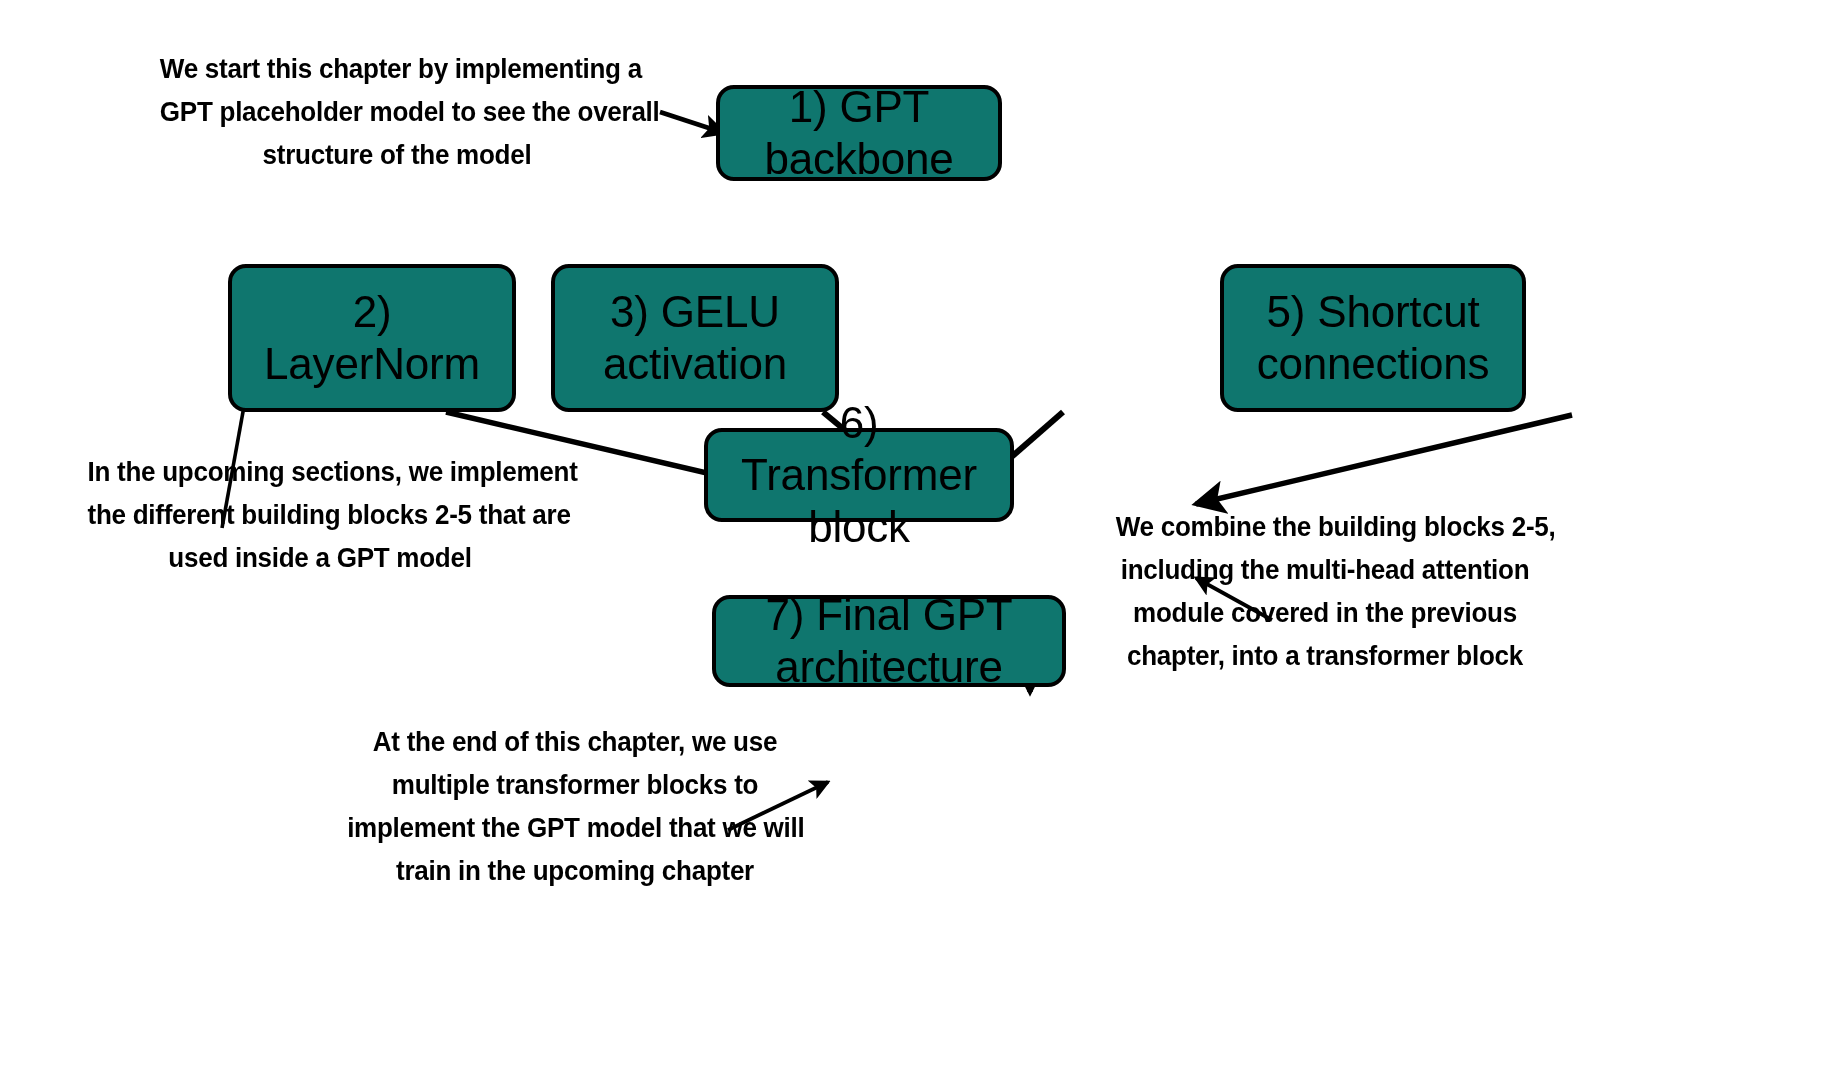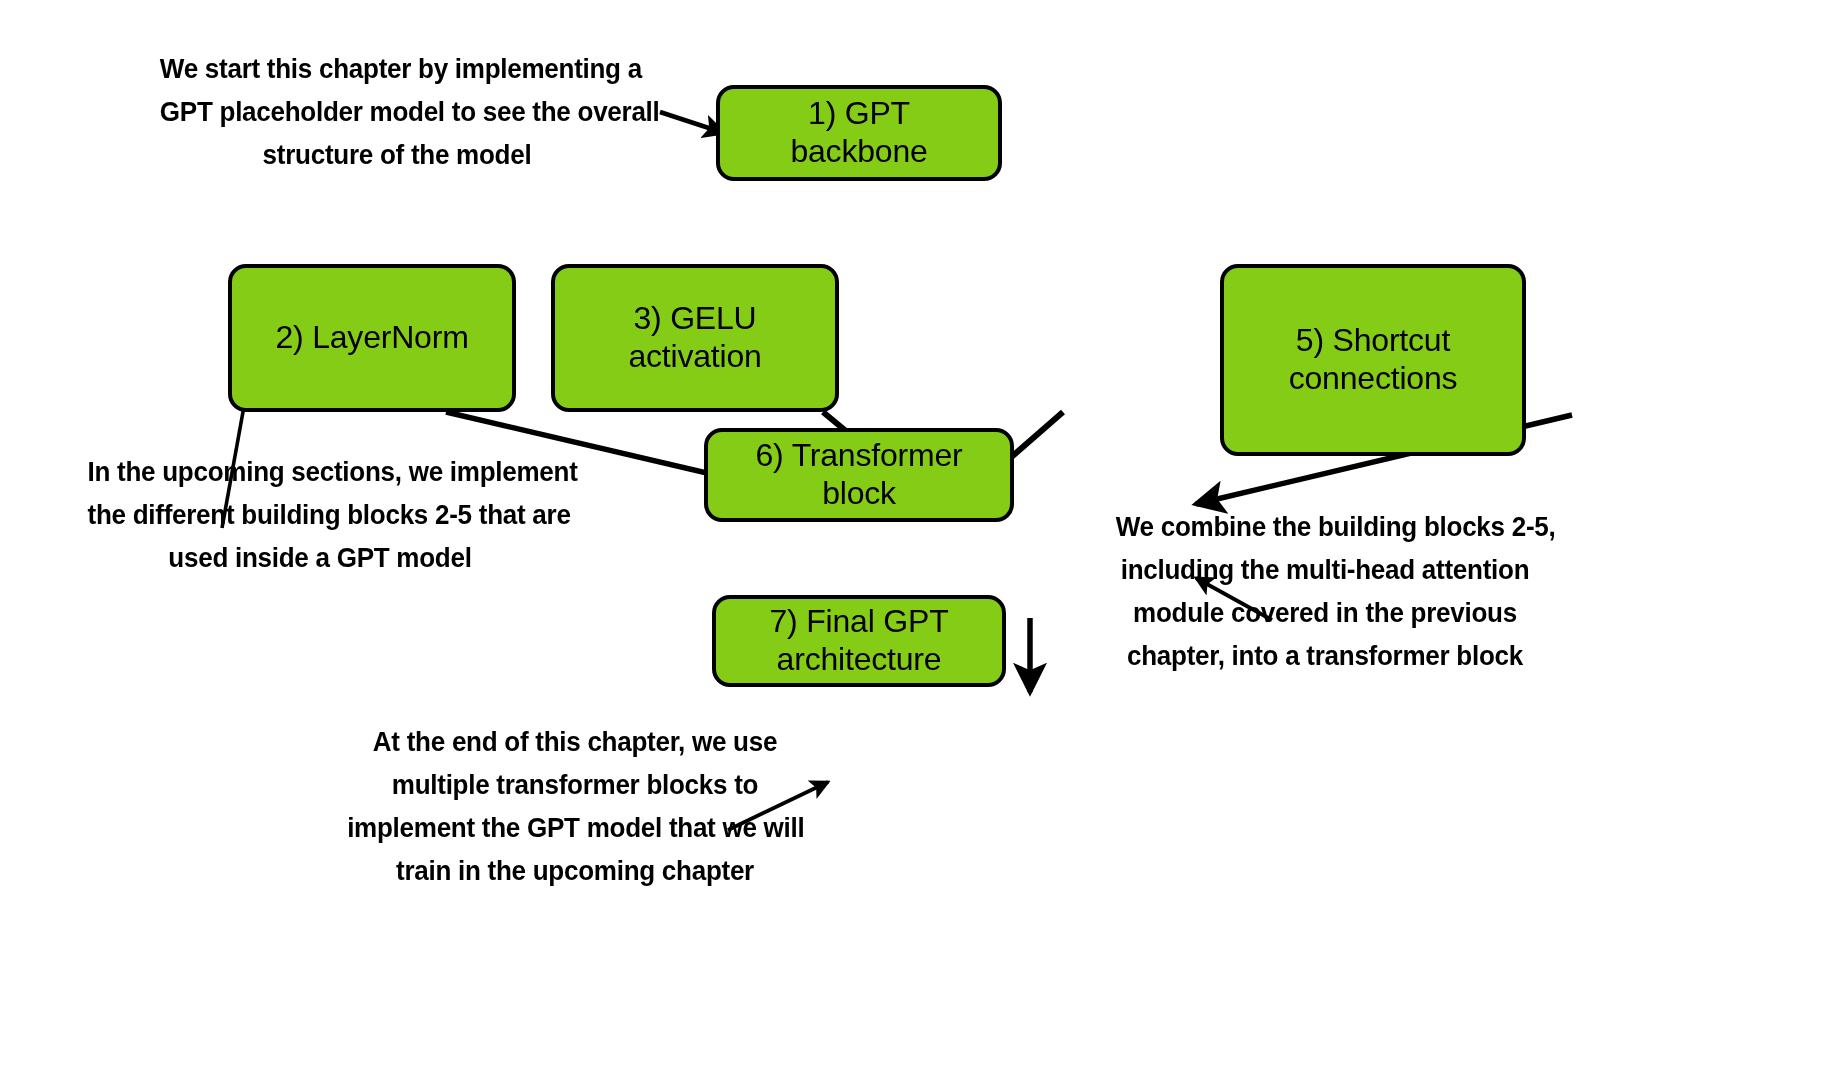--- a/index.html
+++ b/index.html
@@ -21,27 +21,27 @@
     top: 0;
     width: 1838px;
     height: 1074px;
     pointer-events: none;
   }
   .node {
     position: absolute;
     box-sizing: border-box;
     border: 4px solid #000000;
     border-radius: 18px;
-    background: #84cc16;
+    background: #0f766e;
     display: flex;
     align-items: center;
     justify-content: center;
     text-align: center;
     font-family: "Liberation Sans", sans-serif;
-    font-size: 32px;
+    font-size: 44px;
     line-height: 1.18;
     color: #000000;
     letter-spacing: -0.2px;
     z-index: 2;
   }
   .node-label {
     display: block;
     white-space: pre-line;
     padding: 0 10px;
   }
@@ -60,23 +60,23 @@
   }
   .annotation span {
     display: block;
     white-space: nowrap;
   }
   
   #node-1 { left: 716px;  top: 85px;  width: 286px; height: 96px;  }
   #node-2 { left: 228px;  top: 264px; width: 288px; height: 148px; text-align: center; }
   #node-3 { left: 551px;  top: 264px; width: 288px; height: 148px; }
   #node-4 { left: 872px;  top: 264px; width: 314px; height: 148px; }
-  #node-5 { left: 1220px; top: 264px; width: 306px; height: 192px; }
+  #node-5 { left: 1220px; top: 264px; width: 306px; height: 148px; }
   #node-6 { left: 704px;  top: 428px; width: 310px; height: 94px;  }
-  #node-7 { left: 712px;  top: 595px; width: 294px; height: 92px;  }
+  #node-7 { left: 712px;  top: 595px; width: 354px; height: 92px;  }
   
   #ann-intro    { left: 142px;  top: 47px;  width: 510px; }
   #ann-blocks   { left: 70px;   top: 450px; width: 500px; }
   #ann-combine  { left: 1100px; top: 505px; width: 450px; }
   #ann-final    { left: 330px;  top: 720px; width: 490px; }
 </style>
 </head>
 <body>
 
 <div id="canvas">

